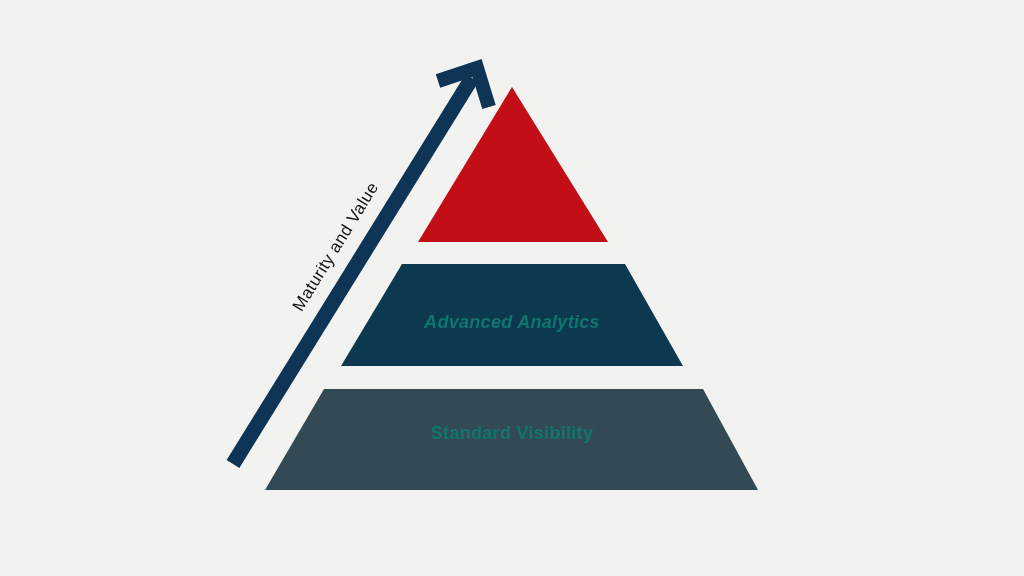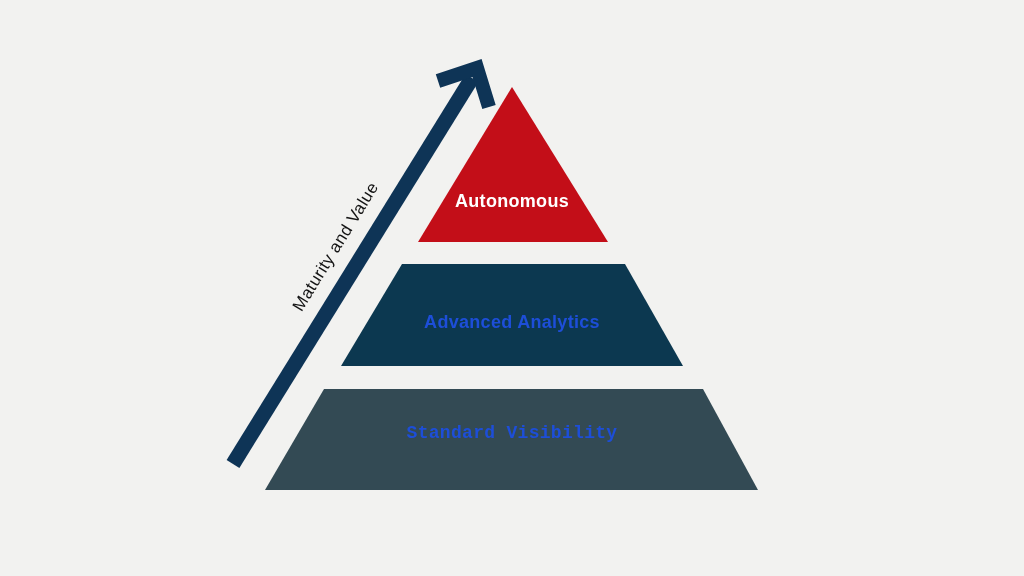--- a/index.html
+++ b/index.html
@@ -78,20 +78,19 @@
 
     <polygon points="402,264 625,264 683,366 341,366" fill="#0C3850"></polygon>
 
     <polygon points="324,389 703,389 758,490 265,490" fill="#334A54"></polygon>
   </svg>
 
   <div class="axis-label" style="color: rgb(20, 20, 20);">Maturity and Value</div>
 
 
   <div class="label label-top" style="color: rgb(255, 255, 255);">
-    <span class="line">Autonomous</span>
   </div>
 
-  <div class="label label-middle" style="color: #1d4ed8;">Advanced Analytics</div>
+  <div class="label label-middle" style="color: #0f766e; font-style: italic;">Advanced Analytics</div>
 
-  <div class="label label-bottom" style="color: #1d4ed8; font-family: Liberation Mono, monospace;">Standard Visibility</div>
+  <div class="label label-bottom" style="color: #0f766e;">Standard Visibility</div>
 
 </div>
 
 </body></html>

